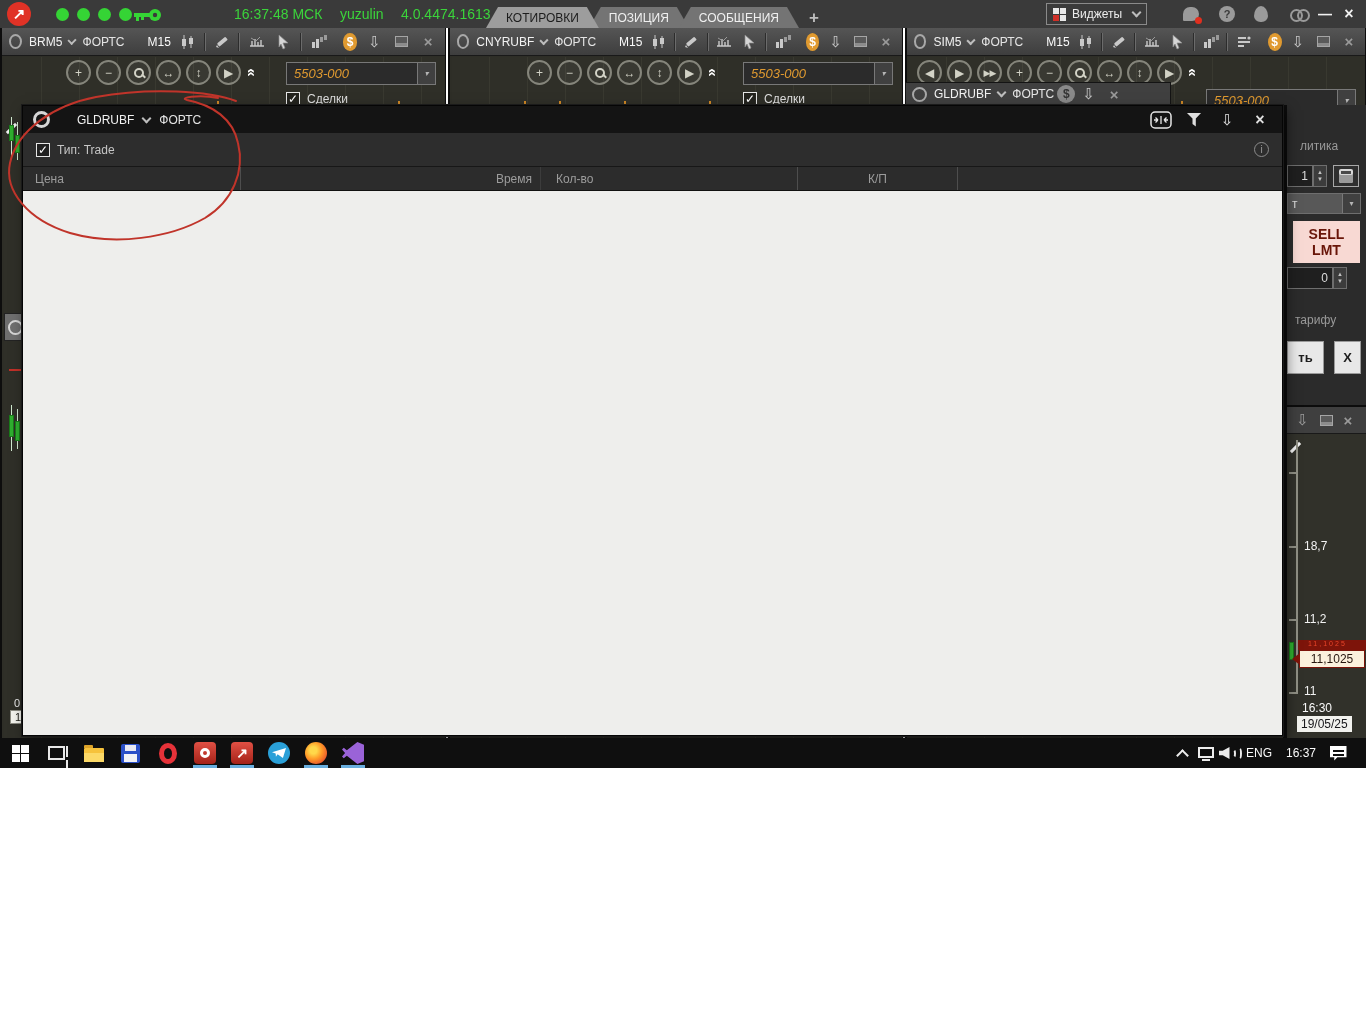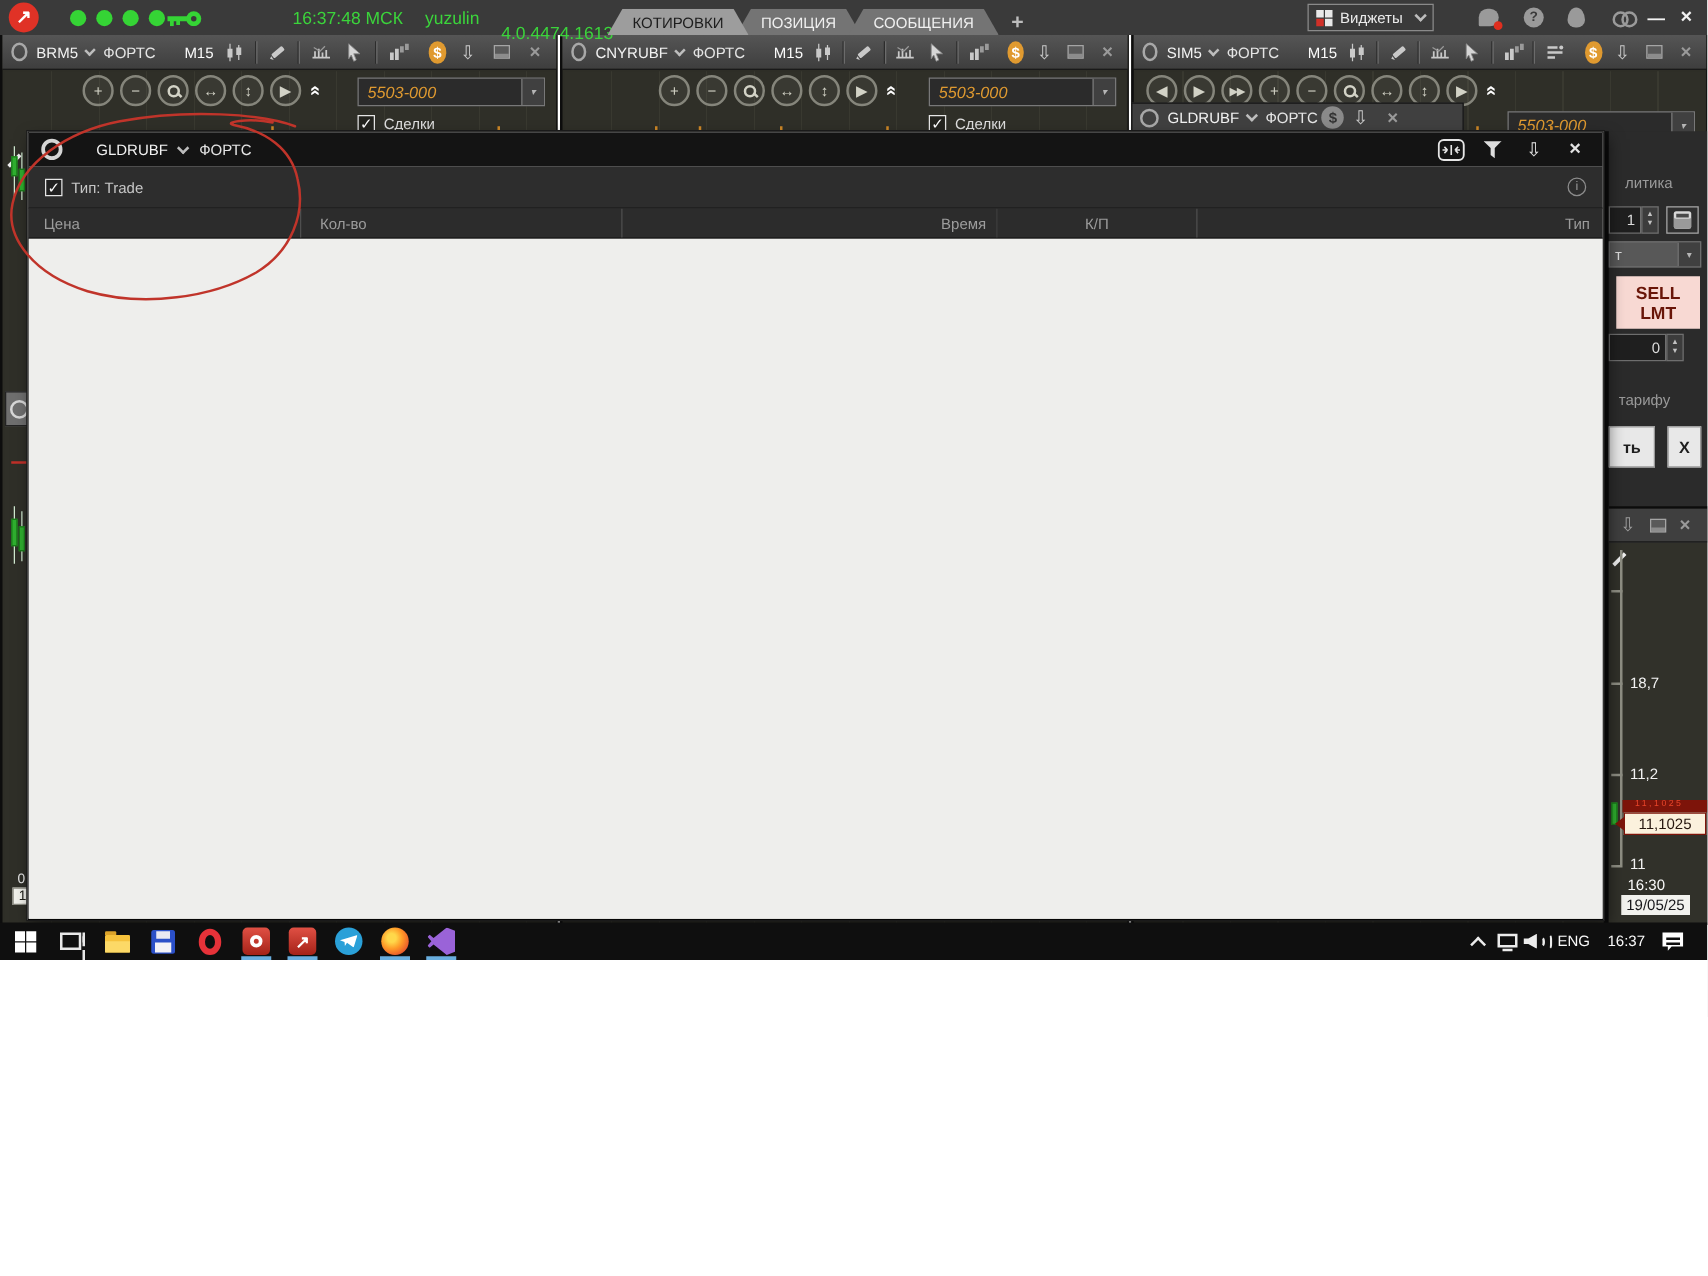--- a/index.html
+++ b/index.html
@@ -8,21 +8,21 @@
 
   
   .topbar { position:absolute; left:0; top:0; width:1366px; height:28px; background:#3a3a3a; z-index:40; }
   .logo { position:absolute; left:7px; top:2px; width:24px; height:24px; border-radius:50%; background:#e03226; color:#fff; font-size:15px; font-weight:bold; text-align:center; line-height:24px; }
   .dots { position:absolute; left:56px; top:8px; display:flex; gap:8px; align-items:center; }
   .dot { width:13px; height:13px; border-radius:50%; background:#35d435; }
   .keyicon { position:absolute; left:132px; top:8px; }
   .green { color:#3bd43b; font-size:14px; }
   .tb-time { position:absolute; left:234px; top:6px; }
   .tb-user { position:absolute; left:340px; top:6px; }
-  .tb-ver  { position:absolute; left:401px; top:18px; }
+  .tb-ver  { position:absolute; left:401px; top:6px; }
   .tabs { position:absolute; left:496px; top:7px; height:21px; display:flex; }
   .tab { height:21px; padding:0 20px; margin-left:-10px; display:flex; align-items:center; font-size:12px;
          clip-path:polygon(12px 0, calc(100% - 12px) 0, 100% 100%, 0 100%); background:#747474; color:#f0f0f0; }
   .tab.active { background:#9d9d9d; color:#1d1d1d; z-index:2; }
   .tab-add { height:21px; display:flex; align-items:center; margin-left:2px; padding:0 8px; color:#bdbdbd; font-size:17px; font-weight:bold; }
   .widgets { position:absolute; left:1046px; top:3px; width:101px; height:22px; border:1px solid #8a8a8a; display:flex; align-items:center; gap:6px; padding:0 6px; color:#ececec; font-size:12px; }
   .wgrid { width:13px; height:13px; display:grid; grid-template-columns:6px 6px; grid-template-rows:6px 6px; gap:1px; }
   .wgrid i { background:#e8e8e8; }
   .wgrid i.red { background:#d03028; }
   .chev { width:7px; height:7px; border-right:2px solid #bdbdbd; border-bottom:2px solid #bdbdbd; transform:rotate(45deg); display:inline-block; margin-top:-3px; }
@@ -531,24 +531,23 @@
     </div>
     <div class="popup-filter">
       <div class="chkrow">
         <span class="chkbox">✓</span>
         <span>Тип: Trade</span>
       </div>
       <span class="infoc">i</span>
     </div>
     <div class="popup-cols">
       <div class="col c-price">Цена</div>
+      <div class="col c-time">Время</div>
       <div class="col c-qty">Кол-во</div>
-      <div class="col c-time">Время</div>
       <div class="col c-side">К/П</div>
-      <div class="col c-type">Тип</div>
     </div>
     <div class="popup-body"></div>
   </div>
 
   <svg class="annotation" width="300" height="175" viewBox="0 0 300 175">
     <path d="M236 16 C210 6 150 2 96 12 C54 20 17 45 10 78 C4 106 28 135 70 148 C115 161 170 153 205 133 C233 116 245 86 238 58 C233 34 213 20 187 15 C178 13 198 9 218 13" fill="none" stroke="#c0342a" stroke-width="2" stroke-linecap="round"></path>
   </svg>
 
   <div class="topbar">
     <div class="logo">↗</div>

